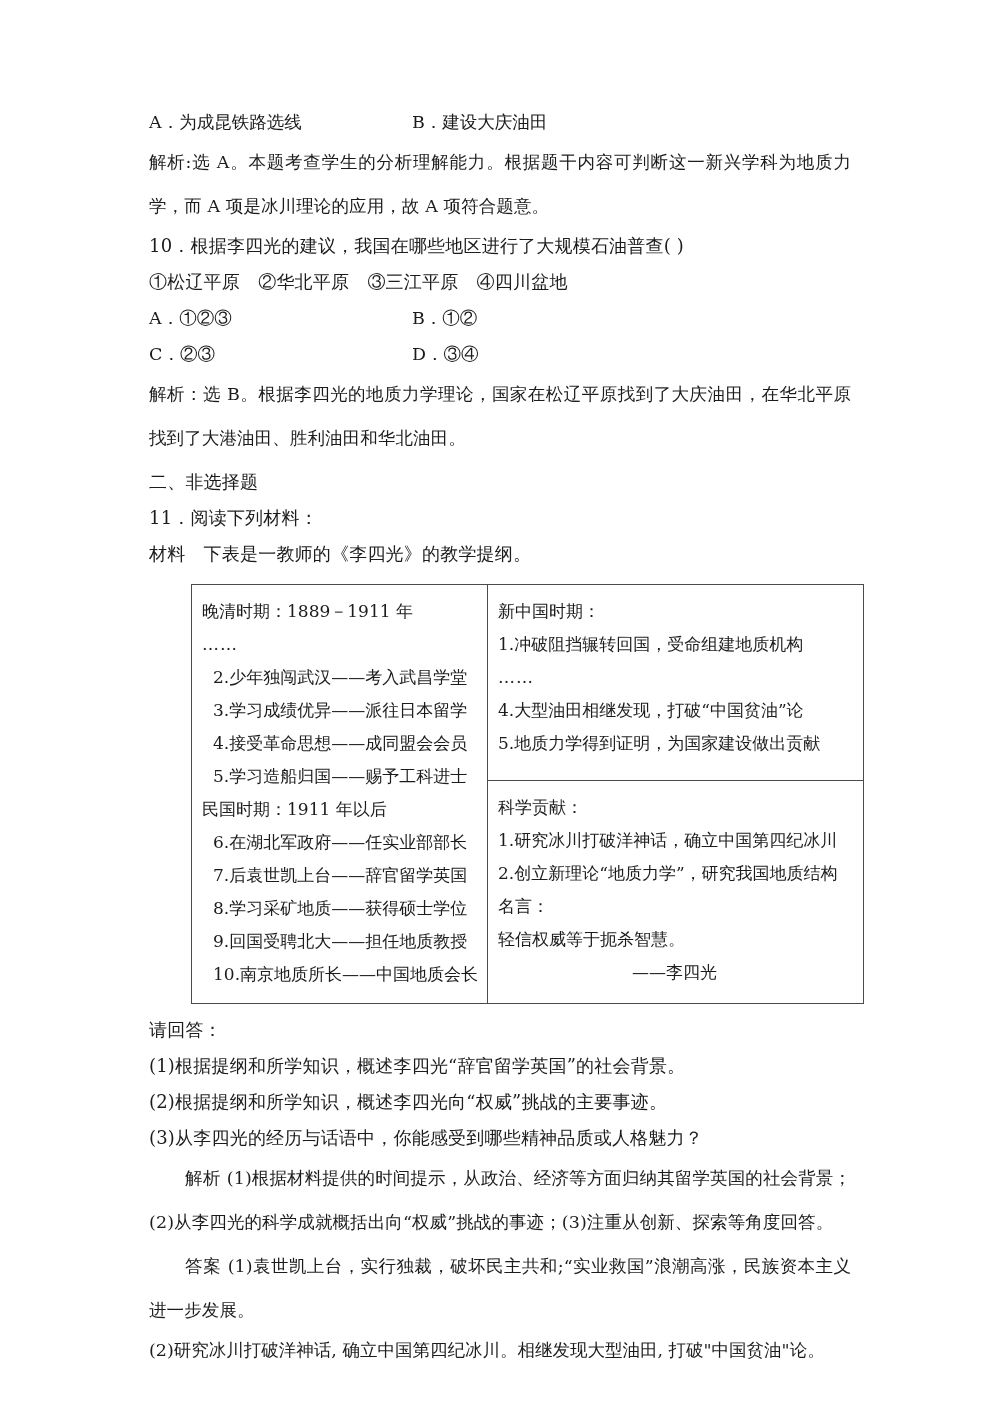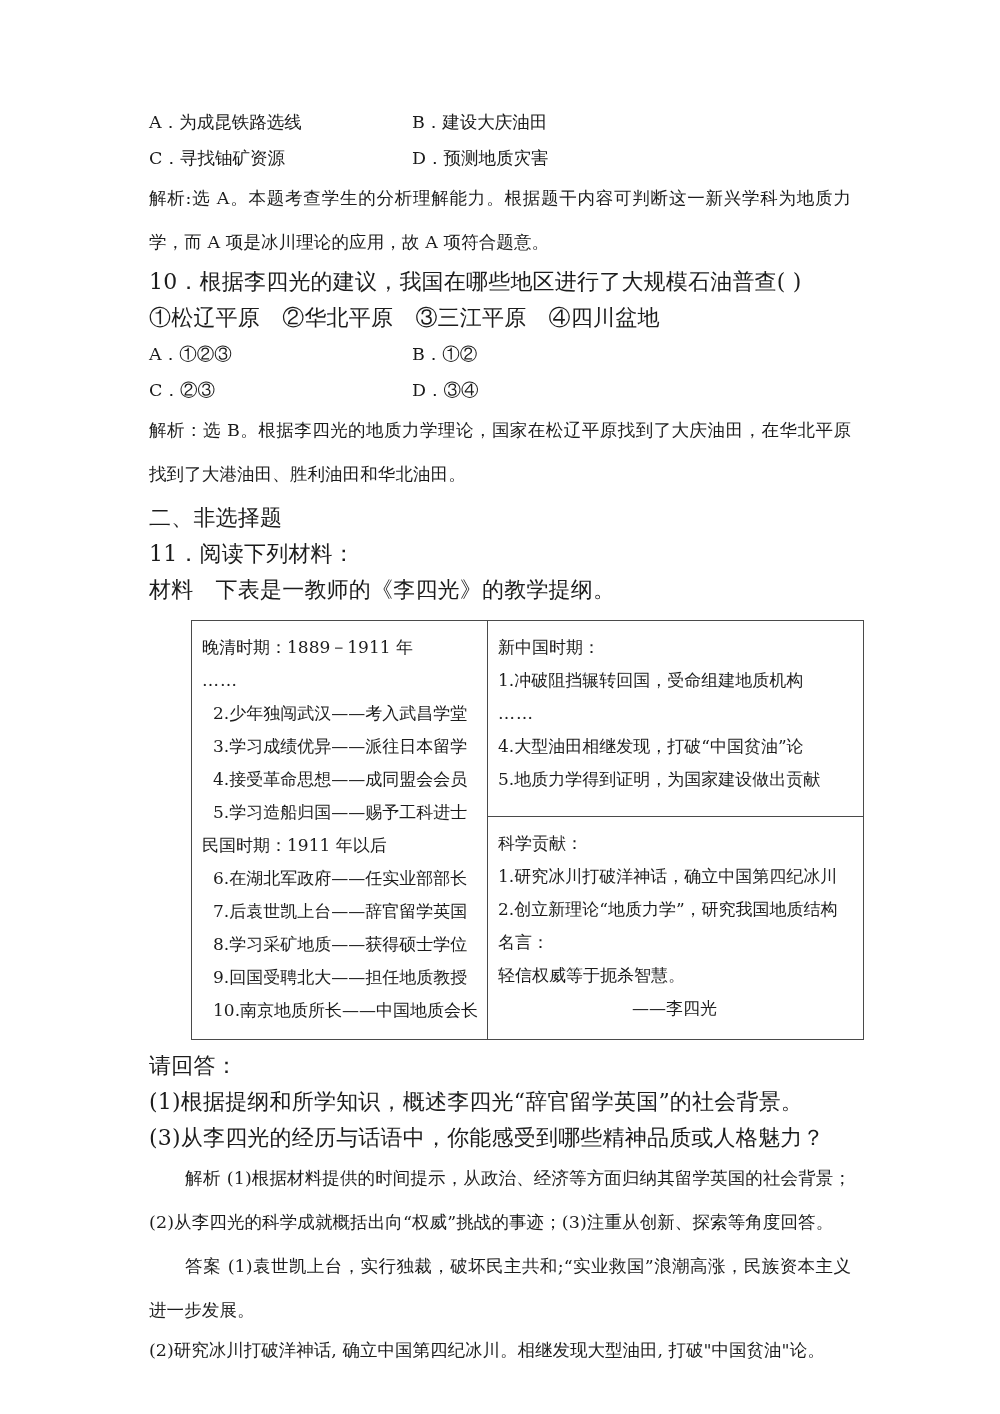--- a/index.html
+++ b/index.html
@@ -24,21 +24,21 @@
   }
   .content {
     position: absolute;
     left: 149px;
     top: 104px;
     width: 702px;
   }
 
   
   .line {
-    font-size: 22px;
+    font-size: 18px;
     line-height: 36px;
     letter-spacing: 0.2px;
     white-space: nowrap;
     color: #1c1c1c;
   }
   .para {
     font-size: 17.5px;
     line-height: 44px;
     letter-spacing: 0.1px;
     text-align: justify;
@@ -131,24 +131,20 @@
 </style>
 </head>
 <body>
 
 <div class="page">
   <div class="content">
 
     <div class="opt-row">
       <span class="opt-a">A．为成昆铁路选线</span>
       <span class="opt-b">B．建设大庆油田</span>
-    </div>
-    <div class="opt-row">
-      <span class="opt-a">C．寻找铀矿资源</span>
-      <span class="opt-b">D．预测地质灾害</span>
     </div>
 
     <div class="para">解析:选 A。本题考查学生的分析理解能力。根据题干内容可判断这一新兴学科为地质力学，而 A 项是冰川理论的应用，故 A 项符合题意。</div>
 
     <div class="line">10．根据李四光的建议，我国在哪些地区进行了大规模石油普查(    )</div>
     <div class="line">①松辽平原　②华北平原　③三江平原　④四川盆地</div>
 
     <div class="opt-row">
       <span class="opt-a">A．①②③</span>
       <span class="opt-b">B．①②</span>
@@ -208,20 +204,21 @@
               <div class="attrib">——李四光</div>
             </div>
           </td>
         </tr>
       </tbody>
         </table>
     </div>
 
     <div class="line">请回答：</div>
     <div class="line">(1)根据提纲和所学知识，概述李四光“辞官留学英国”的社会背景。</div>
+    <div class="line">(2)根据提纲和所学知识，概述李四光向“权威”挑战的主要事迹。</div>
     <div class="line">(3)从李四光的经历与话语中，你能感受到哪些精神品质或人格魅力？</div>
 
     <div class="para"><span class="lbl">解析</span>&nbsp;<span>(1)根据材料提供的时间提示，从政治、经济等方面归纳其留学英国的社会背景；(2)从李四光的科学成就概括出向“权威”挑战的事迹；(3)注重从创新、探索等角度回答。</span></div>
 
     <div class="para"><span class="lbl">答案</span>&nbsp;<span>(1)袁世凯上台，实行独裁，破坏民主共和;“实业救国”浪潮高涨，民族资本主义进一步发展。</span></div>
     <div class="ans-line">(2)研究冰川打破洋神话, 确立中国第四纪冰川。相继发现大型油田, 打破"中国贫油"论。</div>
 
   </div>
 </div>
 

